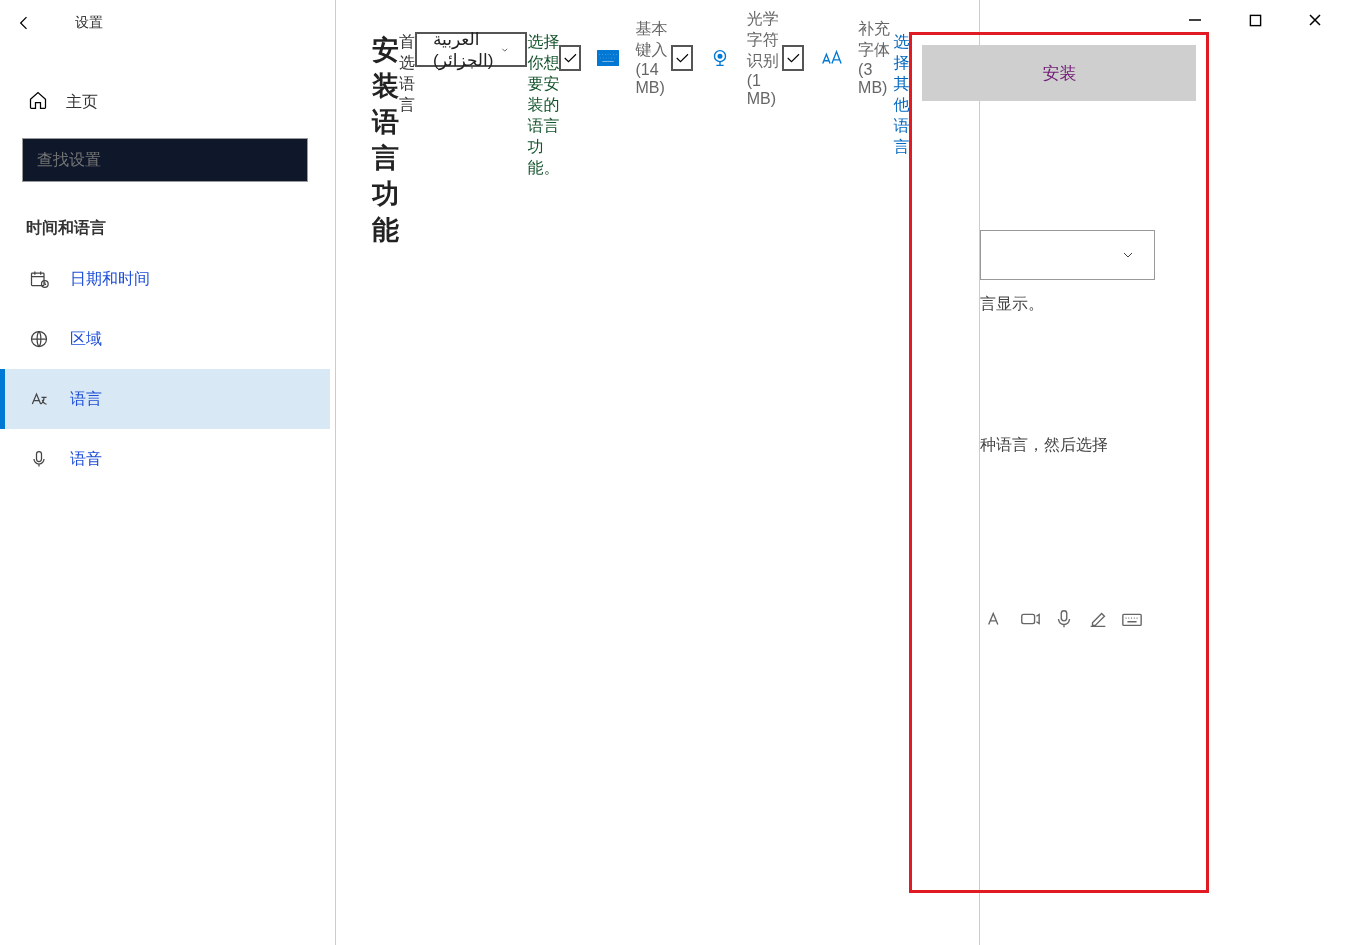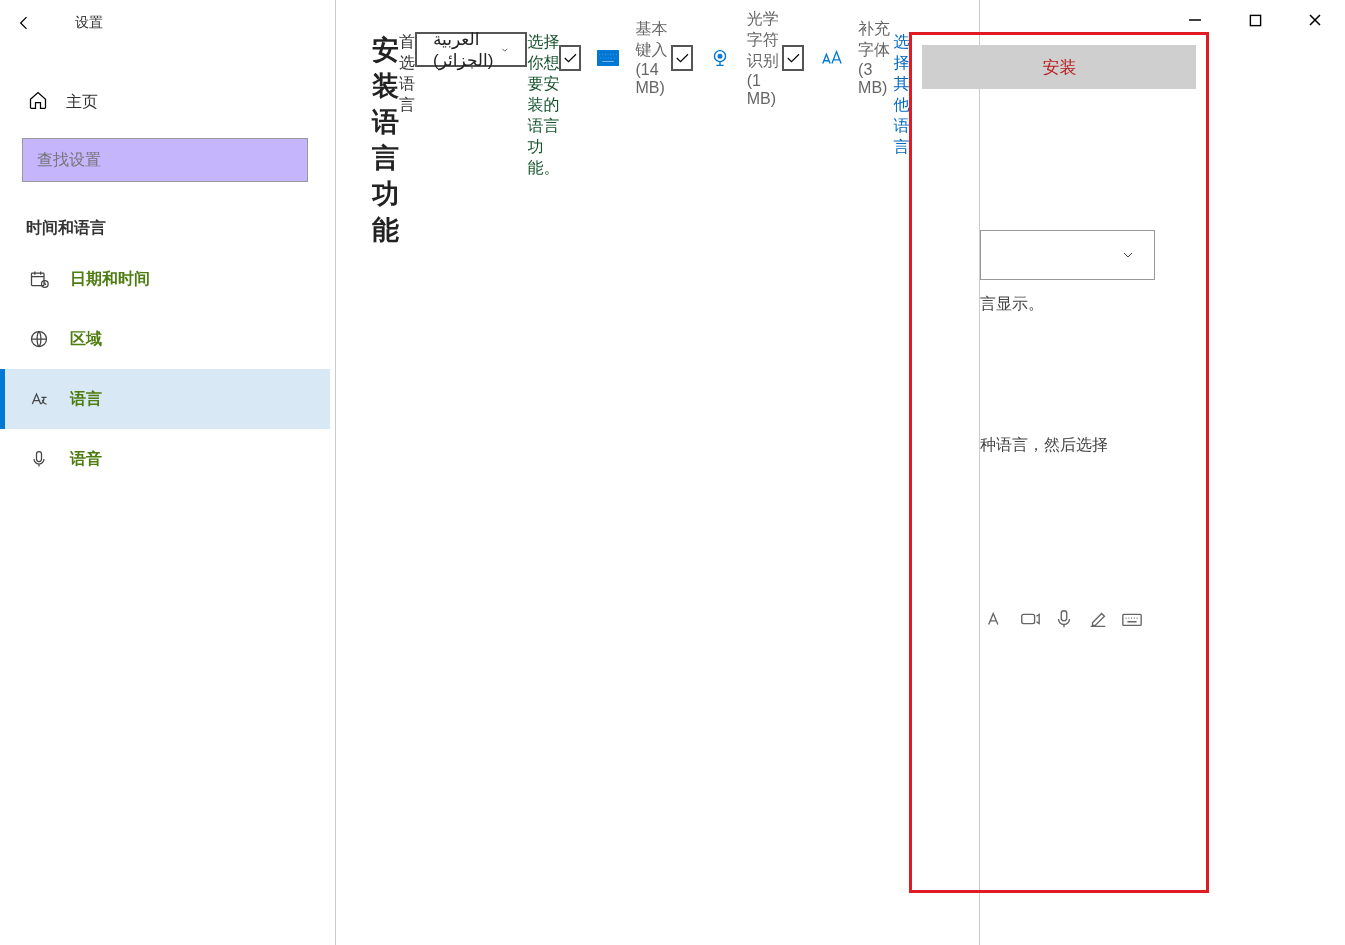--- a/index.html
+++ b/index.html
@@ -9,24 +9,24 @@
 .title-bar { height: 45px; display: flex; align-items: center; padding: 0 0 0 8px; }
 .title-bar .back { width: 32px; display:flex; align-items:center; justify-content:center; cursor:pointer;}
 .title-bar .title { font-size: 14px; color: #333; margin-left: 35px; }
 .win-controls { position:absolute; top:0; right:0; display:flex; }
 .win-controls div { width:60px; height:40px; display:flex; align-items:center; justify-content:center; cursor:pointer; }
 
 
 .sidebar { position:absolute; left:0; top:60px; width:330px; padding: 20px 0 0 0; }
 .home-row { display:flex; align-items:center; padding: 10px 0 14px 28px; gap:18px; }
 .home-row span.lbl { font-size:16px; color:#333; }
-.search-box { margin: 10px 22px 0 22px; height: 44px; border:1px solid #999; background:#c4b5fd; padding: 0 14px; display:flex; align-items:center; }
+.search-box { margin: 10px 22px 0 22px; height: 44px; border:1px solid #999; background:#0f172a; padding: 0 14px; display:flex; align-items:center; }
 .search-box input { border:none; outline:none; font-size:16px; width:100%; background:transparent; color:#666;}
 .category { font-size:16px; font-weight:600; color:#333; padding: 36px 0 10px 26px; }
-.nav-item { display:flex; align-items:center; height:60px; padding-left:28px; gap:20px; font-size:16px; color:#4d7c0f; cursor:pointer;font-weight:bold;}
+.nav-item { display:flex; align-items:center; height:60px; padding-left:28px; gap:20px; font-size:16px; color:#1d4ed8; cursor:pointer;}
 .nav-item.selected { background:#d9e8f5; position:relative;}
 .nav-item.selected::before { content:""; position:absolute; left:0; top:0; bottom:0; width:5px; background:#0078d4;}
 .nav-item .icon { width:22px; display:flex; align-items:center; justify-content:center; color:#444;}
 
 
 .right-peek { position:absolute; left:980px; top:230px; font-size:16px; color:#444; }
 .right-peek .drop { border:1px solid #999; width:175px; height:50px; display:flex; align-items:center; justify-content:flex-end; padding-right:18px; margin-bottom:10px;}
 .right-peek .txt1 { margin-top:14px; margin-bottom:120px;}
 .right-peek .txt2 {}
 .feat-icons { position:absolute; left:985px; top:608px; display:flex; gap:12px; color:#666;}
@@ -39,21 +39,21 @@
 .dropdown { border:2px solid #555; height:35px; display:flex; align-items:center; justify-content:space-between; padding:0 16px; cursor:pointer; margin-bottom:28px;}
 .dropdown .val { font-size:17px; color:#222;}
 .instr { font-size:16px; color:#14532d; margin-bottom:20px;}
 .opt-row { display:flex; align-items:center; gap:16px; height:52px; margin-bottom:14px;}
 .chk { width:26px; height:26px; border:2px solid #555; display:flex; align-items:center; justify-content:center;}
 .opt-icon { color:#0078d4; width:24px; display:flex; align-items:center; justify-content:center;}
 .opt-label { font-size:16px; color:#666;}
 .spacer { flex:1; }
 .alt-link { font-size:16px; color:#0067c0; cursor:pointer; margin-bottom:11px;}
 .btn-row { display:flex; gap:18px; padding-bottom:40px;}
-.btn { flex:1; height:44px; background:#cfcfcf; display:flex; align-items:center; justify-content:center; font-size:17px; color:#b91c1c; cursor:pointer; border:none;}
+.btn { flex:1; height:56px; background:#cfcfcf; display:flex; align-items:center; justify-content:center; font-size:17px; color:#701a75; cursor:pointer; border:none;}
 .highlight-box { border:3px solid #e01b24; padding:10px; margin-bottom:12px; width:300px;}
 .highlight-box .btn { width:100%; }
 
 svg { stroke: currentColor; fill: none; stroke-width:1.5; }
 </style>
 </head>
 <body>
 
 <div class="title-bar">
   <div class="back">

